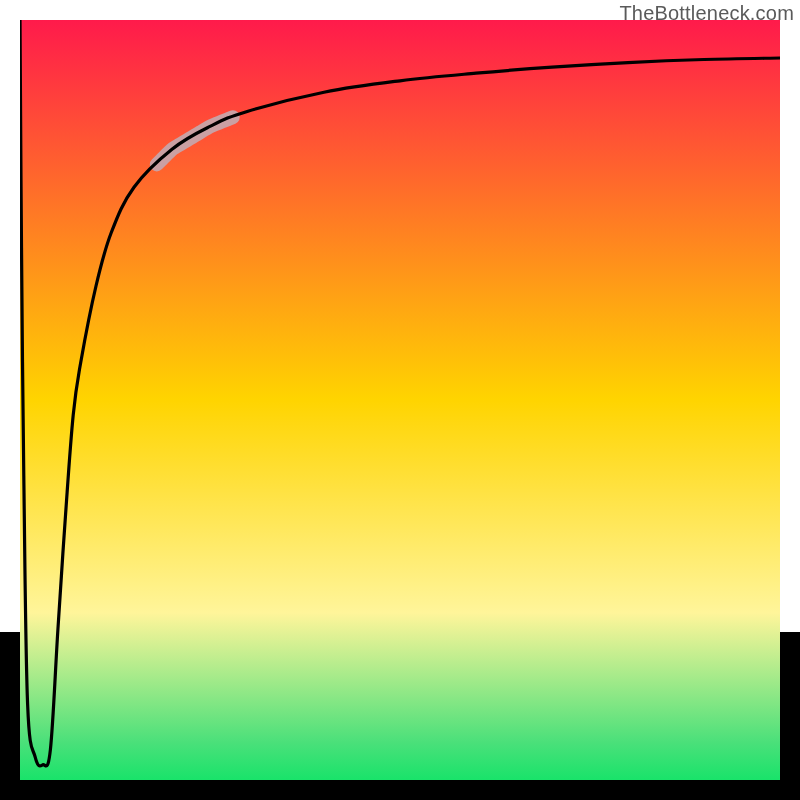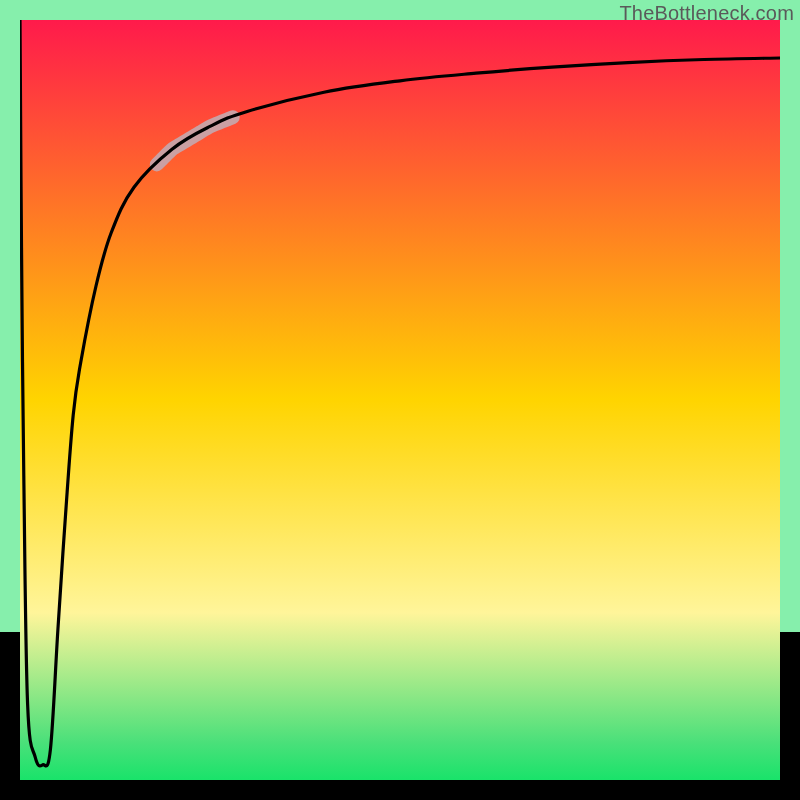--- a/index.html
+++ b/index.html
@@ -8,21 +8,21 @@
     width: 800px;
     height: 800px;
     overflow: hidden;
     background: #000;
     font-family: Arial, Helvetica, sans-serif;
   }
   .frame {
     position: relative;
     width: 800px;
     height: 632px;
-    background: #86efac;
+    background: #ffffff;
   }
   .plot {
     position: absolute;
     left: 20px;
     top: 20px;
     width: 760px;
     height: 760px;
     box-sizing: border-box;
   }
   .attribution {

